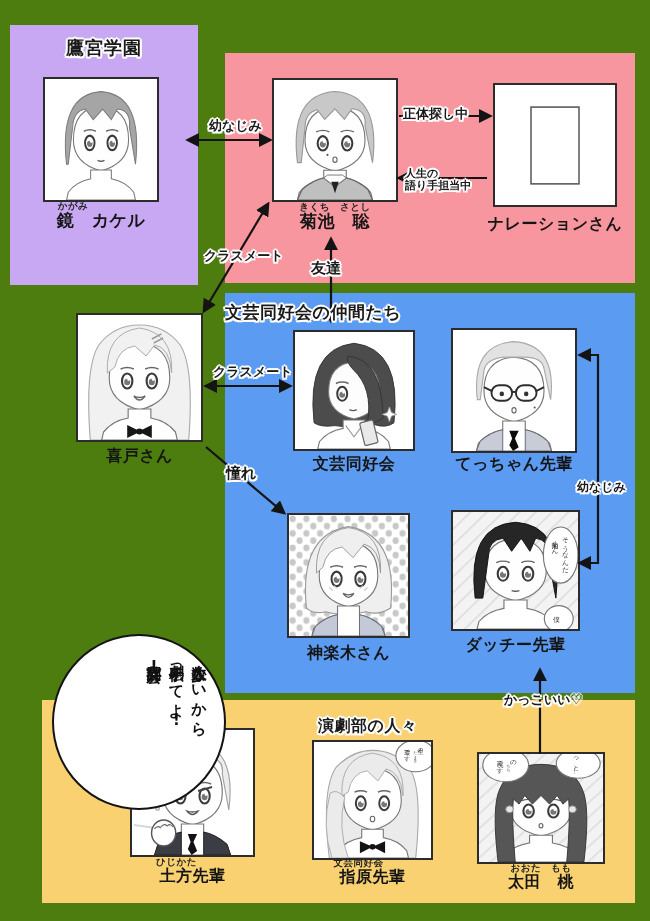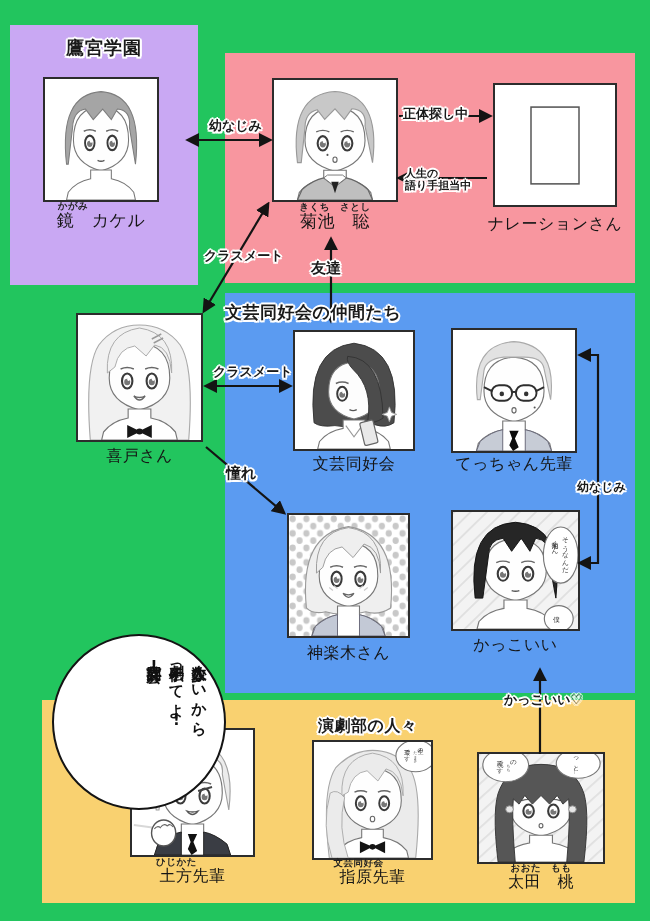--- a/index.html
+++ b/index.html
@@ -1,29 +1,29 @@
 <!DOCTYPE html>
 <html><head>
 <meta charset="utf-8">
 <style>
   html,body{margin:0;padding:0;background:#fff;}
-  .canvas{position:relative;width:650px;height:921px;background:#22c55e;overflow:hidden;
+  .canvas{position:relative;width:650px;height:921px;background:#4d7c0f;overflow:hidden;
           font-family:"DejaVu Sans","Liberation Sans",sans-serif;color:#111;}
   .block{position:absolute;z-index:1;}
   .block-title{position:absolute;z-index:5;font-weight:700;color:#1a1a1a;white-space:nowrap;
     text-shadow:-2px 0 0 #fff,2px 0 0 #fff,0 -2px 0 #fff,0 2px 0 #fff,
                 -1.5px -1.5px 0 #fff,1.5px -1.5px 0 #fff,-1.5px 1.5px 0 #fff,1.5px 1.5px 0 #fff;}
   .olabel{position:absolute;z-index:6;font-weight:700;color:#1a1a1a;white-space:nowrap;line-height:1.05;
     text-shadow:-2px 0 0 #fff,2px 0 0 #fff,0 -2px 0 #fff,0 2px 0 #fff,
                 -1.5px -1.5px 0 #fff,1.5px -1.5px 0 #fff,-1.5px 1.5px 0 #fff,1.5px 1.5px 0 #fff;}
   .portrait{position:absolute;z-index:3;background:#fff;border:2px solid #2c2c2c;overflow:hidden;box-sizing:border-box;}
   .portrait svg{display:block;width:100%;height:100%;}
   .name-tag{position:absolute;z-index:4;text-align:center;line-height:1.1;}
   .furigana{font-size:9.5px;font-weight:600;color:#222;letter-spacing:.5px;}
-  .cname{font-size:16px;font-weight:400;color:#151515;letter-spacing:.5px;white-space:nowrap;}
+  .cname{font-size:16px;font-weight:700;color:#151515;letter-spacing:.5px;white-space:nowrap;}
   .overlay{position:absolute;left:0;top:0;z-index:4;pointer-events:none;}
   .speech-bubble{position:absolute;z-index:7;background:#fff;border:2.5px solid #141414;border-radius:50%;}
   .vtext{position:absolute;z-index:8;writing-mode:vertical-rl;text-orientation:upright;
          font-size:15px;font-weight:600;color:#111;line-height:1.5;letter-spacing:1px;}
   .vtext div{white-space:nowrap;}
 </style>
 </head>
 <body>
 
 <div class="canvas">
@@ -195,21 +195,21 @@
       <path d="M61,84 Q65,85.5 69,84" fill="none" stroke="#555" stroke-width="1.5"></path>
       <path d="M23,92 Q14,14 65,11 Q116,14 107,92 L99,48 Q101,30 86,28 L80,42 L71,28 L61,42 L52,28 Q37,30 37,46 L31,92 Z" fill="#262626" stroke="#111" stroke-width="1"></path>
       <ellipse cx="112" cy="46" rx="18" ry="30" fill="#fff" stroke="#777" stroke-width="1.2"></ellipse>
       <text x="117" y="22" font-size="7" fill="#333" style="writing-mode:vertical-rl">そうなんだ</text>
       <text x="106" y="26" font-size="7" fill="#333" style="writing-mode:vertical-rl">菊池くん</text>
       <ellipse cx="110" cy="114" rx="15" ry="14" fill="#fff" stroke="#777" stroke-width="1.2"></ellipse>
       <text x="104" y="118" font-size="7" fill="#333">僕</text>
     </svg>
   </div>
   <div class="name-tag" style="left:451px;top:636px;width:129px;">
-    <div class="cname">かっこいい</div>
+    <div class="cname">ダッチー先輩</div>
   </div>
 
   <div class="portrait" style="left:130px;top:728px;width:125px;height:129px;">
     <svg viewBox="0 0 130 125" preserveAspectRatio="none">
       <g stroke="#d8d8d8" stroke-width="2">
           <path d="M0,30 L28,52"></path>
           <path d="M0,62 L24,72"></path>
           <path d="M2,95 L26,98"></path>
           <path d="M10,8 L34,36"></path>
         </g>

